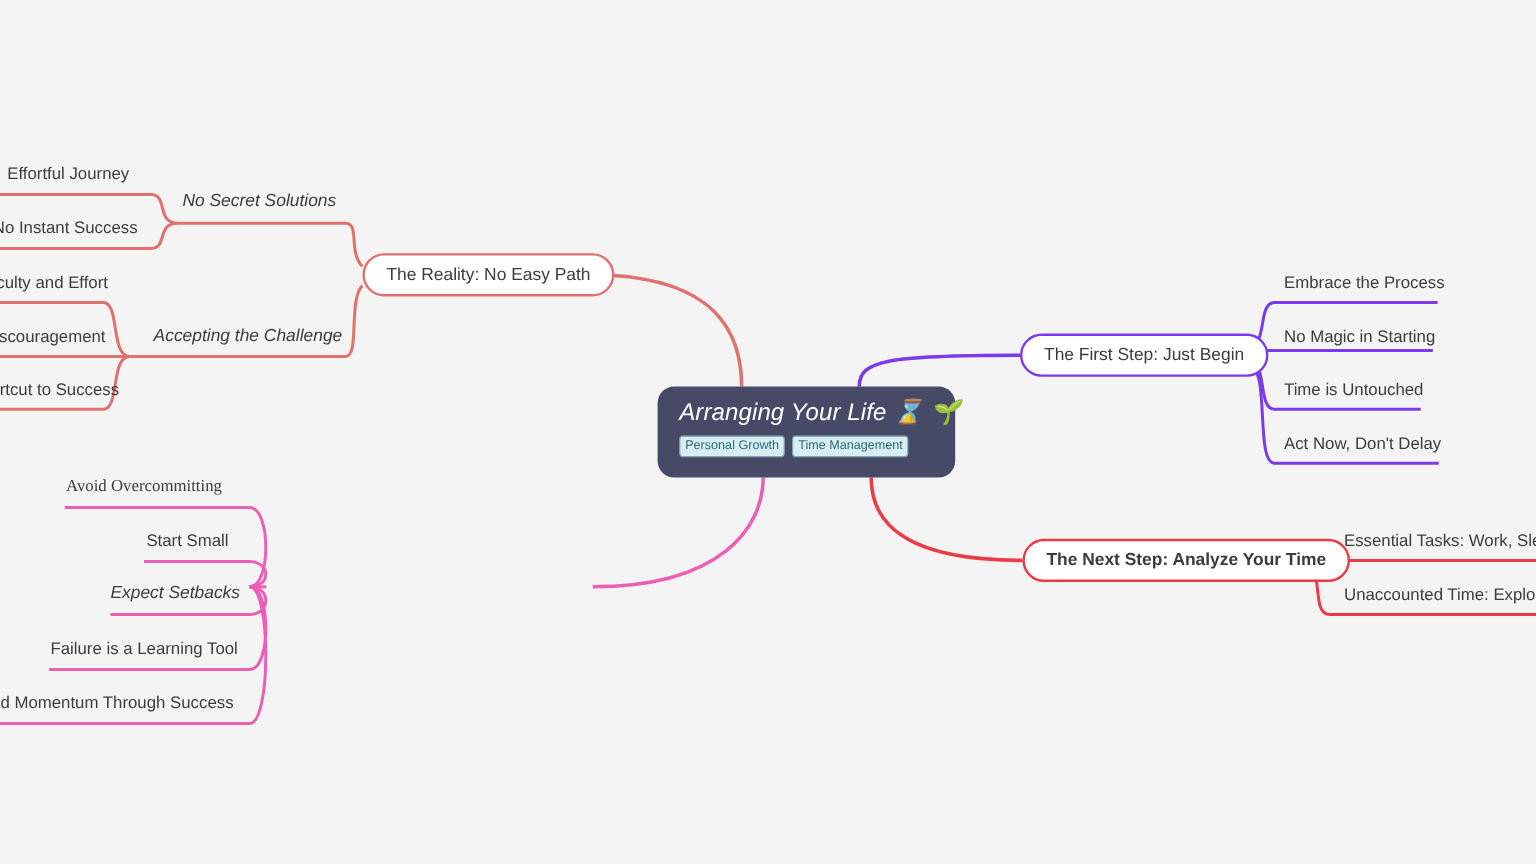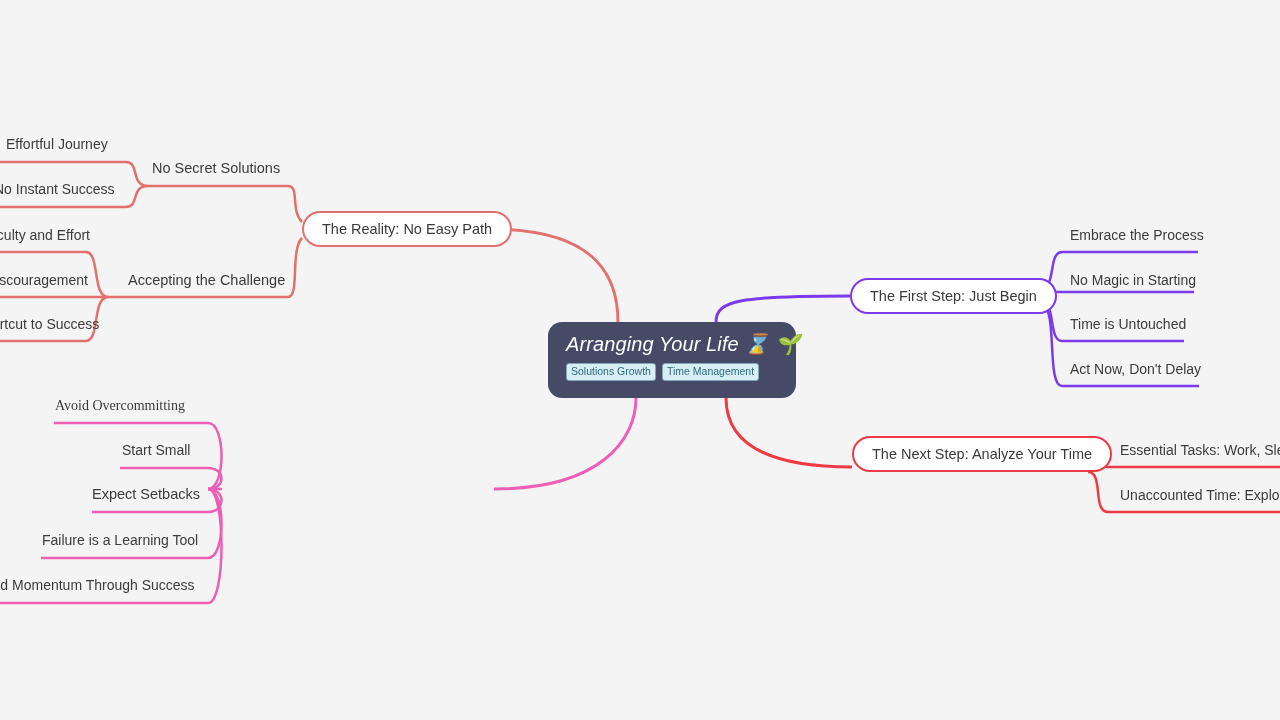--- a/index.html
+++ b/index.html
@@ -82,21 +82,21 @@
   }
 
   
   .leaf {
     position: absolute;
     white-space: nowrap;
     color: #3b3b3b;
     font-size: 14px;
     line-height: 18px;
   }
-  .leaf.l2 { font-size: 14.5px; }
+  .leaf.l2 { font-size: 14.5px; font-style: italic; }
 </style>
 </head>
 <body>
 
 <div id="canvas">
 
   <svg class="links" viewBox="0 0 1280 720" xmlns="http://www.w3.org/2000/svg">
 
     <path d="M 618 322 C 618 280 600 230 494 229" fill="none" stroke="#e2706e" stroke-width="3"></path>
 
@@ -129,35 +129,35 @@
 
     <path d="M 726 398 C 726 440 760 467 852 467" fill="none" stroke="#ed3b46" stroke-width="3"></path>
 
     <path d="M 1088 462 C 1102 462 1094 467 1108 467 L 1280 467" fill="none" stroke="#ed3b46" stroke-width="2.5"></path>
     <path d="M 1088 472 C 1104 472 1092 512 1108 512 L 1280 512" fill="none" stroke="#ed3b46" stroke-width="2.5"></path>
   </svg>
 
   <div class="root-node">
     <div class="root-title">Arranging Your Life ⌛ 🌱</div>
     <div class="root-tags">
-      <span class="root-tag">Solutions Growth</span>
+      <span class="root-tag">Personal Growth</span>
       <span class="root-tag">Time Management</span>
     </div>
   </div>
 
   <div class="branch" style="left:302px; top:211px; border-color:#e2706e;">
     <span>The Reality: No Easy Path</span>
   </div>
 
 
   <div class="branch" style="left:850px; top:278px; border-color:#7c3aed;">
     <span>The First Step: Just Begin</span>
   </div>
 
-  <div class="branch" style="left:852px; top:436px; border-color:#ed3b46;">
+  <div class="branch" style="left:852px; top:449px; border-color:#ed3b46;font-weight:bold;">
     <span>The Next Step: Analyze Your Time</span>
   </div>
 
   <div class="leaf l2" style="left:152px; top:159px;">
     <span>No Secret Solutions</span>
   </div>
 
   <div class="leaf" style="left:6px; top:135px;">
     <span>Effortful Journey</span>
   </div>

